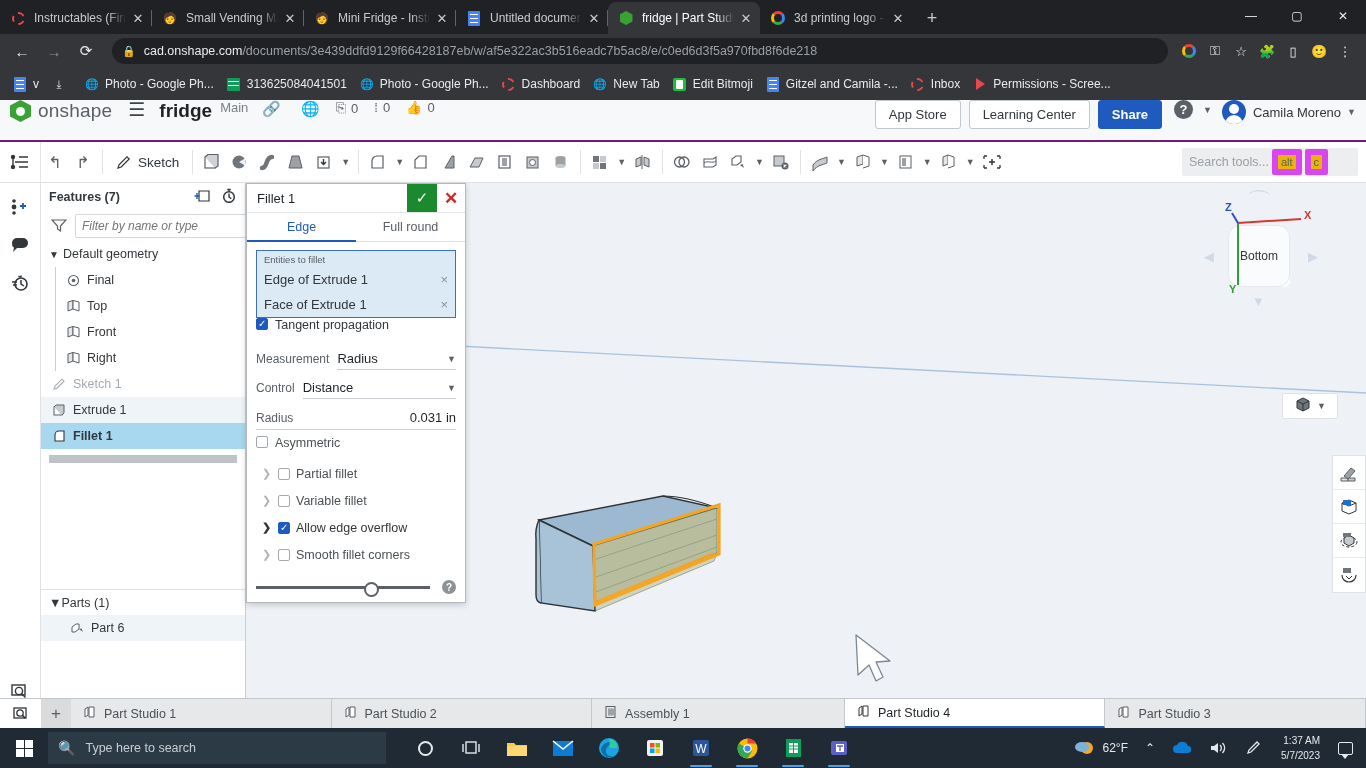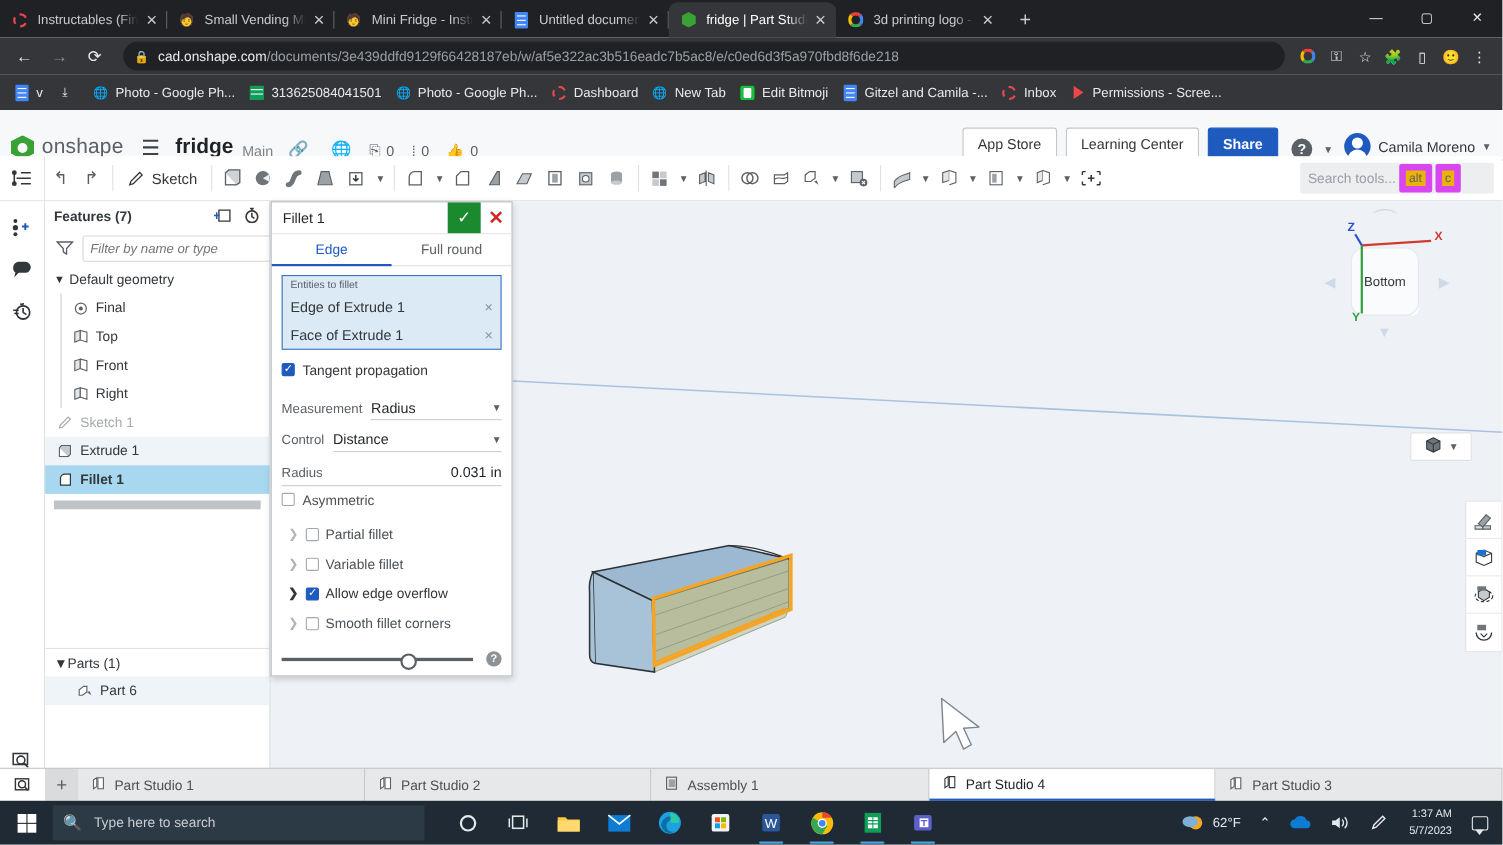--- a/index.html
+++ b/index.html
@@ -137,22 +137,22 @@
 
   
   .app {
     position: absolute; top: 100px; left: 0; width: 1366px; height: 628px;
     background: #fff;
   }
 
   
   .os-top {
     position: absolute; top: 0; left: 0; width: 1366px; height: 46px;
-    background: #f7f8f9; border-bottom: 1px solid #701a75;
-    display: flex; align-items: flex-end; padding: 0 10px;
+    background: #f7f8f9; border-bottom: 6px solid #701a75;
+    display: flex; align-items: flex-start; padding: 0 10px;
   }
   .os-logo {
     width: 22px; height: 22px; flex: 0 0 22px; position: relative;
   }
   .hexlogo {
     width: 21px; height: 22px;
     background: #3aa134;
     clip-path: polygon(50% 0%, 100% 25%, 100% 75%, 50% 100%, 0% 75%, 0% 25%);
     display: flex; align-items: center; justify-content: center;
   }
@@ -325,21 +325,21 @@
   .dlg-tab {
     flex: 1 1 50%; text-align: center; padding: 7px 0 6px; font-size: 12.5px;
     color: #5a6066;
   }
   .dlg-tab.active {
     color: #1f5bbf; border-bottom: 2px solid #1f5bbf; margin-bottom: -1px;
   }
   .dlg-body { padding: 8px 9px 6px; }
   .ent-box {
     border: 1px solid #3a70c4; background: #dbeaf5; padding: 3px 0 0;
-    margin-bottom: 12px;
+    margin-bottom: 0;
   }
   .ent-label { font-size: 9.5px; color: #5a6066; padding: 0 7px 2px; }
   .ent-row {
     display: flex; align-items: center; height: 25px; padding: 0 7px;
     font-size: 13px; color: #32373b;
   }
   .ent-row .sp { flex: 1 1 auto; }
   .ent-row .x { color: #8d9297; font-size: 13px; }
   .chkrow {
     display: flex; gap: 7px; height: 24px; color: #32373b;

